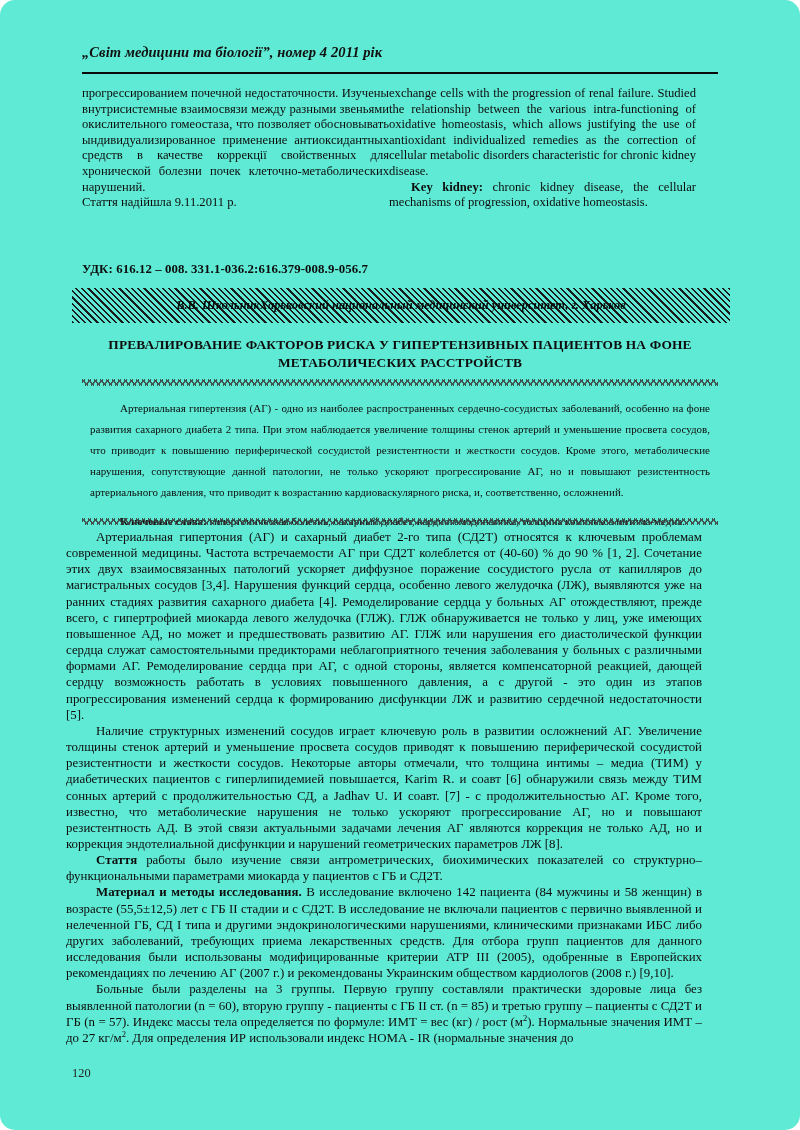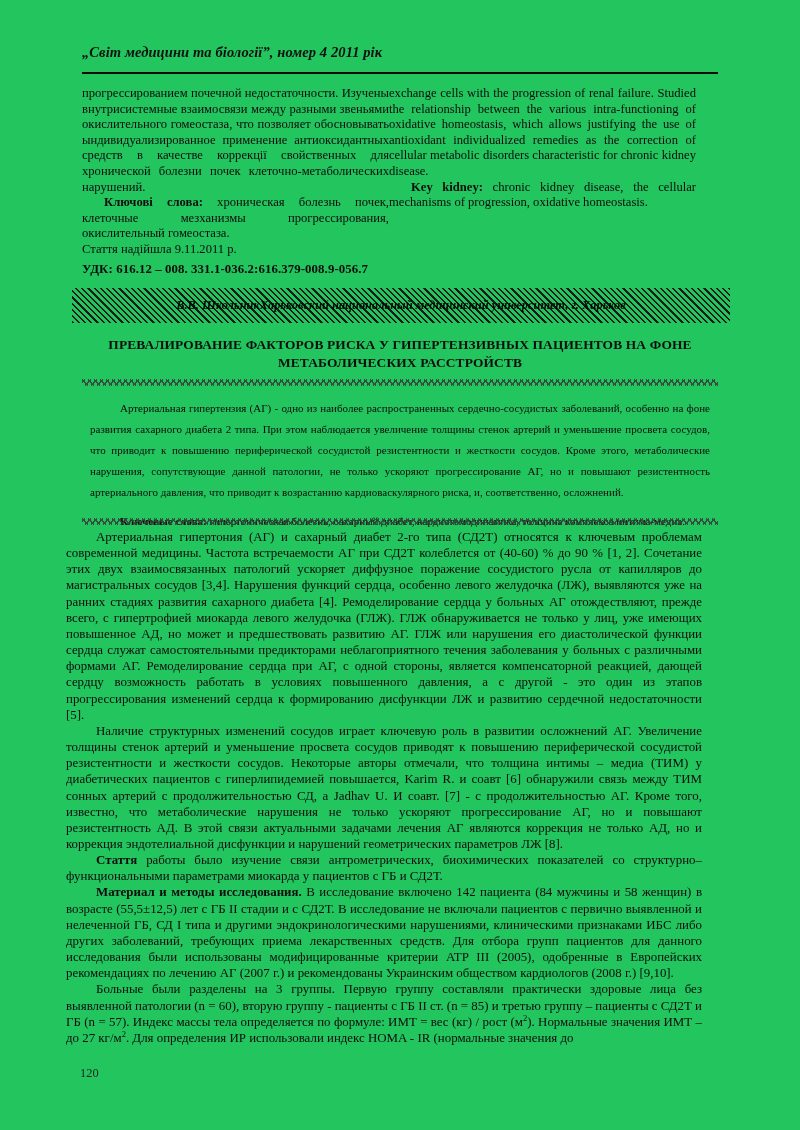--- a/index.html
+++ b/index.html
@@ -8,23 +8,24 @@
     background: #ffffff;
   }
   body {
     font-family: "Liberation Serif", "DejaVu Serif", serif;
     color: #0d0d0d;
   }
   .page {
     position: relative;
     width: 800px;
     height: 1130px;
-    background: #22c55e;
+    background: #5eead4;
     overflow: hidden;
     box-sizing: border-box;
+    border-radius: 15px;
   }
 
   
   .running-head {
     position: absolute;
     left: 82px;
     top: 44px;
     width: 636px;
   }
   .running-head .rh-text {
@@ -174,37 +175,35 @@
   .body-text b { font-weight: bold; }
   sup { font-size: 8.5px; vertical-align: super; line-height: 0; }
 
   
   .folio {
     position: absolute;
     left: 72px;
     top: 1066px;
     font-size: 12.4px;
     color: #242424;
-    margin-left: 8px;
   }
 </style>
 </head>
 <body>
 
 <div class="page">
 
   <div class="running-head">
     <div class="rh-text">„Світ медицини та біології”, номер 4 2011 рік</div>
   </div>
   <div class="rule-thick"></div>
 
   <div class="abstract">
     <div class="col">
       <p>прогрессированием почечной недостаточности. Изучены внутрисистемные взаимосвязи между разными звеньями окислительного гомеостаза, что позволяет обосновывать ындивидуализированное применение антиоксидантных средств в качестве коррекції свойственных для хронической болезни почек клеточно-метаболических нарушений.</p>
-      <p class="indent"><span class="kw-label">Ключові слова:</span><span> хроническая болезнь почек, клеточные мезханизмы прогрессирования, окислительный гомеостаза.</span></p>
       <p class="received">Стаття надійшла 9.11.2011 р.</p>
     </div>
     <div class="col">
       <p>exchange cells with the progression of renal failure. Studied the relationship between the various intra-functioning of oxidative homeostasis, which allows justifying the use of antioxidant individualized remedies as the correction of cellular metabolic disorders characteristic for chronic kidney disease.</p>
       <p class="indent"><span class="kw-label">Key kidney:</span><span> chronic kidney disease, the cellular mechanisms of progression, oxidative homeostasis.</span></p>
     </div>
   </div>
 
   <div class="udc">УДК: 616.12 – 008. 331.1-036.2:616.379-008.9-056.7</div>
 

